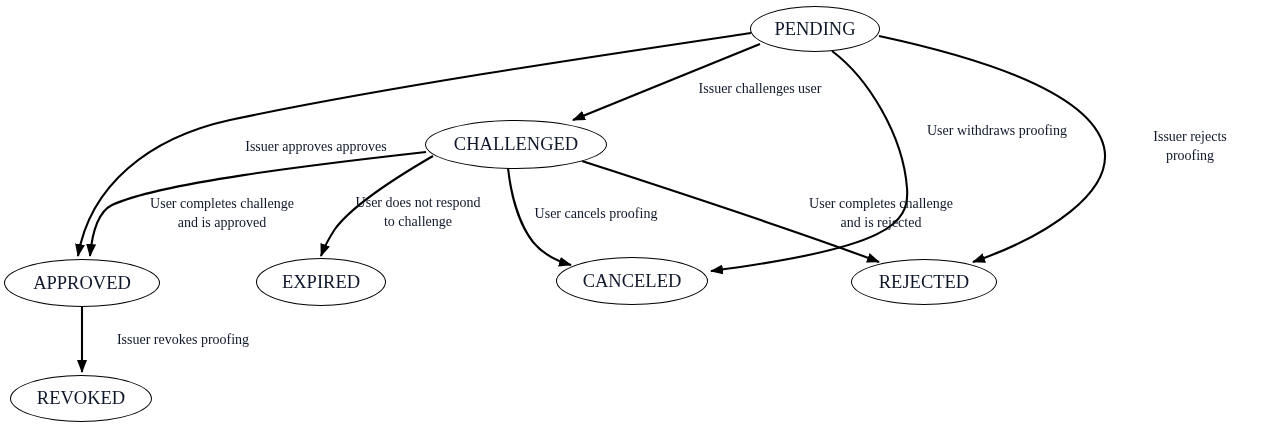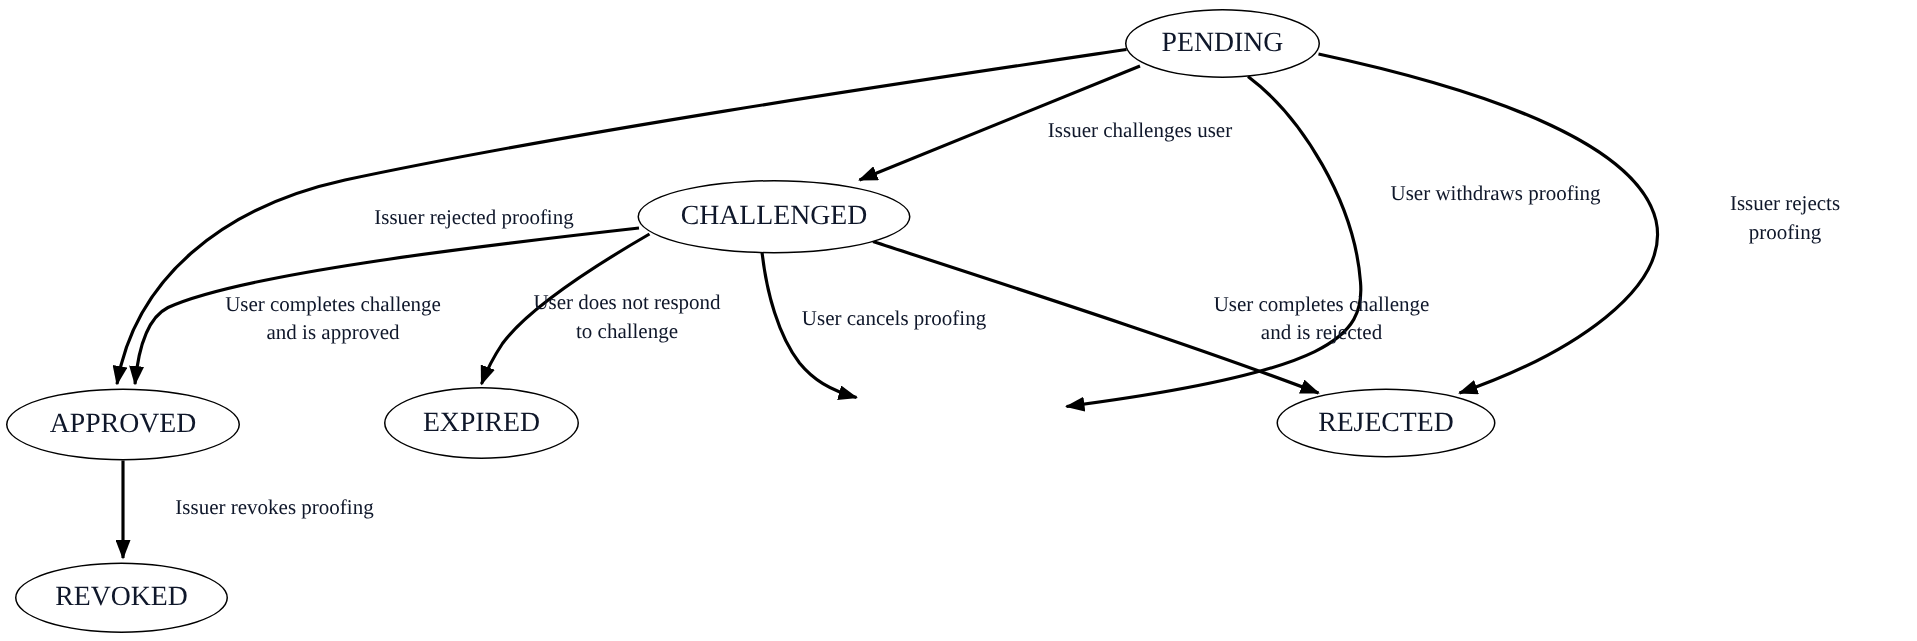--- a/index.html
+++ b/index.html
@@ -82,32 +82,35 @@
   </div>
 
   <div class="node" style="left:4px; top:259px; width:156px; height:48px;">
     <span>APPROVED</span>
   </div>
 
   <div class="node" style="left:256px; top:258px; width:130px; height:48px;">
     <span>EXPIRED</span>
   </div>
 
+  <div class="node" style="left:556px; top:257px; width:152px; height:48px;">
+    <span>CANCELED</span>
+  </div>
 
   <div class="node" style="left:851px; top:259px; width:146px; height:46px;">
     <span>REJECTED</span>
   </div>
 
   <div class="node" style="left:10px; top:375px; width:142px; height:47px;">
     <span>REVOKED</span>
   </div>
 
   <div class="edge-label" style="left:760px; top:88px;">Issuer challenges user</div>
 
-  <div class="edge-label" style="left:316px; top:146px;">Issuer rejected proofing</div>
+  <div class="edge-label" style="left:316px; top:146px;">Issuer approves approves</div>
 
   <div class="edge-label" style="left:997px; top:130px;">User withdraws proofing</div>
 
   <div class="edge-label" style="left:1190px; top:146px;">Issuer rejects proofing</div>
 
   <div class="edge-label" style="left:222px; top:213px;">User completes challenge
 and is approved</div>
 
   <div class="edge-label" style="left:418px; top:212px;">User does not respond
 to challenge</div>

